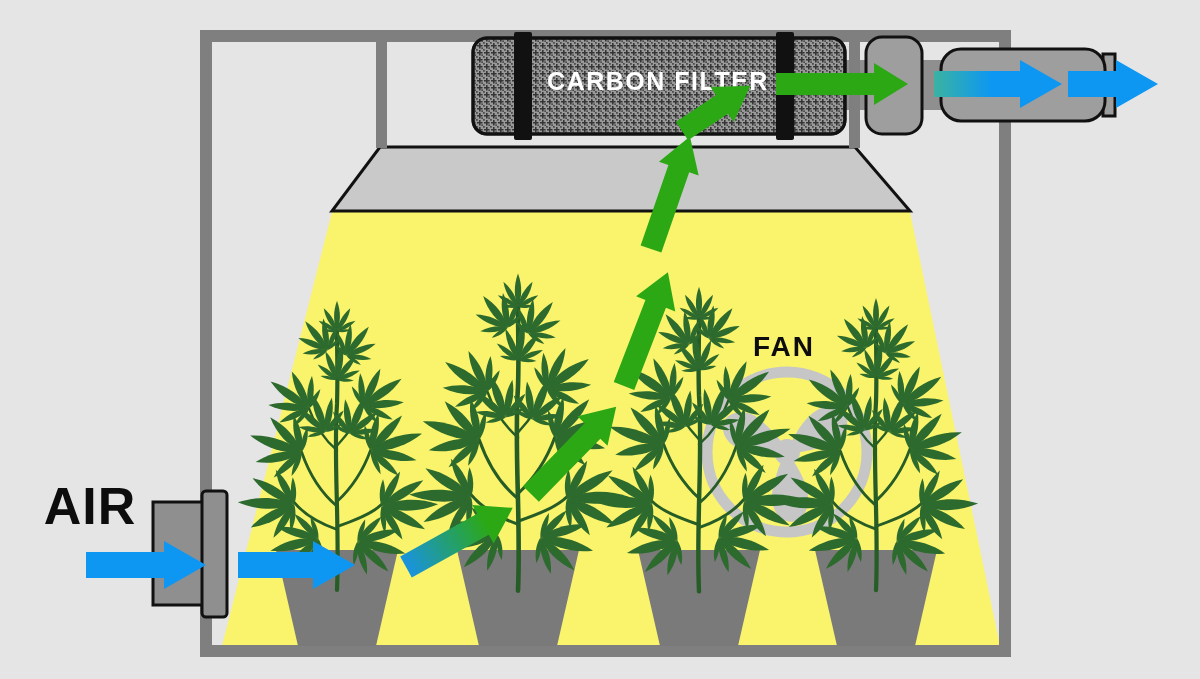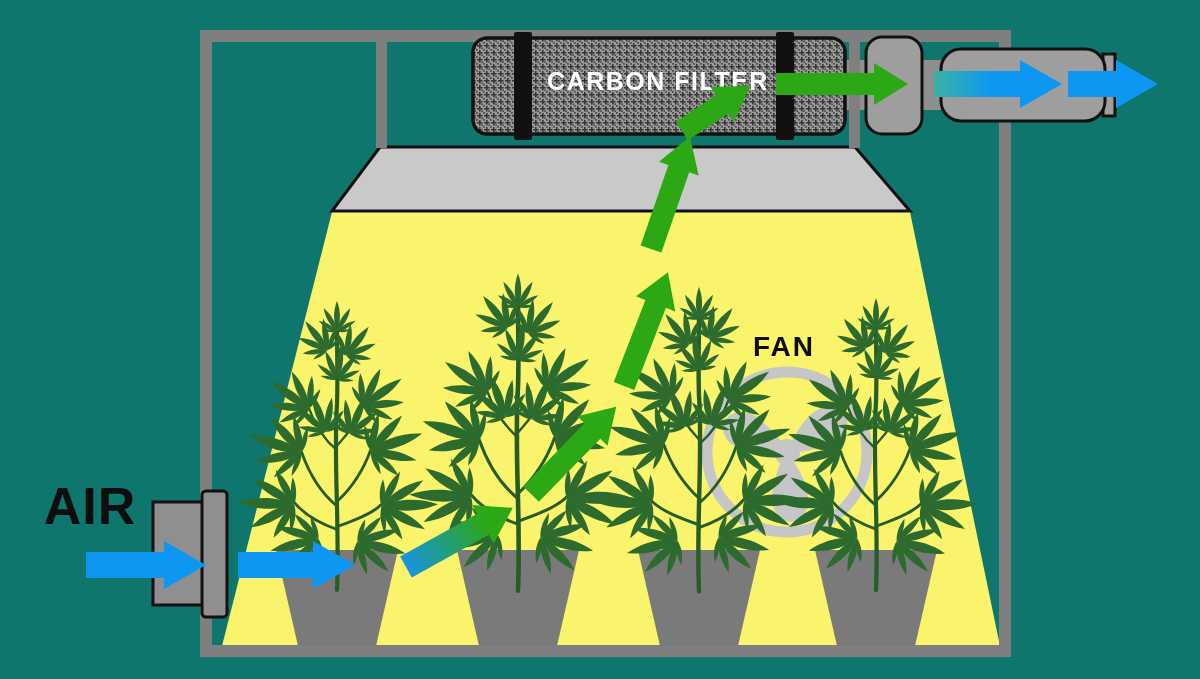--- a/index.html
+++ b/index.html
@@ -1,16 +1,16 @@
 <!DOCTYPE html>
 <html><head>
 <meta charset="utf-8">
 <style>
   html,body{margin:0;padding:0;background:#ffffff;}
-  .stage{position:relative;width:1200px;height:679px;background:#0f766e;overflow:hidden;}
+  .stage{position:relative;width:1200px;height:679px;background:#e5e5e5;overflow:hidden;}
   svg{display:block;}
   text{font-family:"Liberation Sans","DejaVu Sans",sans-serif;font-weight:bold;}
   .big-label{font-size:52px;letter-spacing:1px;}
   .mid-label{font-size:28px;letter-spacing:2px;}
   .filter-label{font-size:25px;letter-spacing:1.5px;}
 </style>
 </head>
 <body>
 
 <div class="stage">

